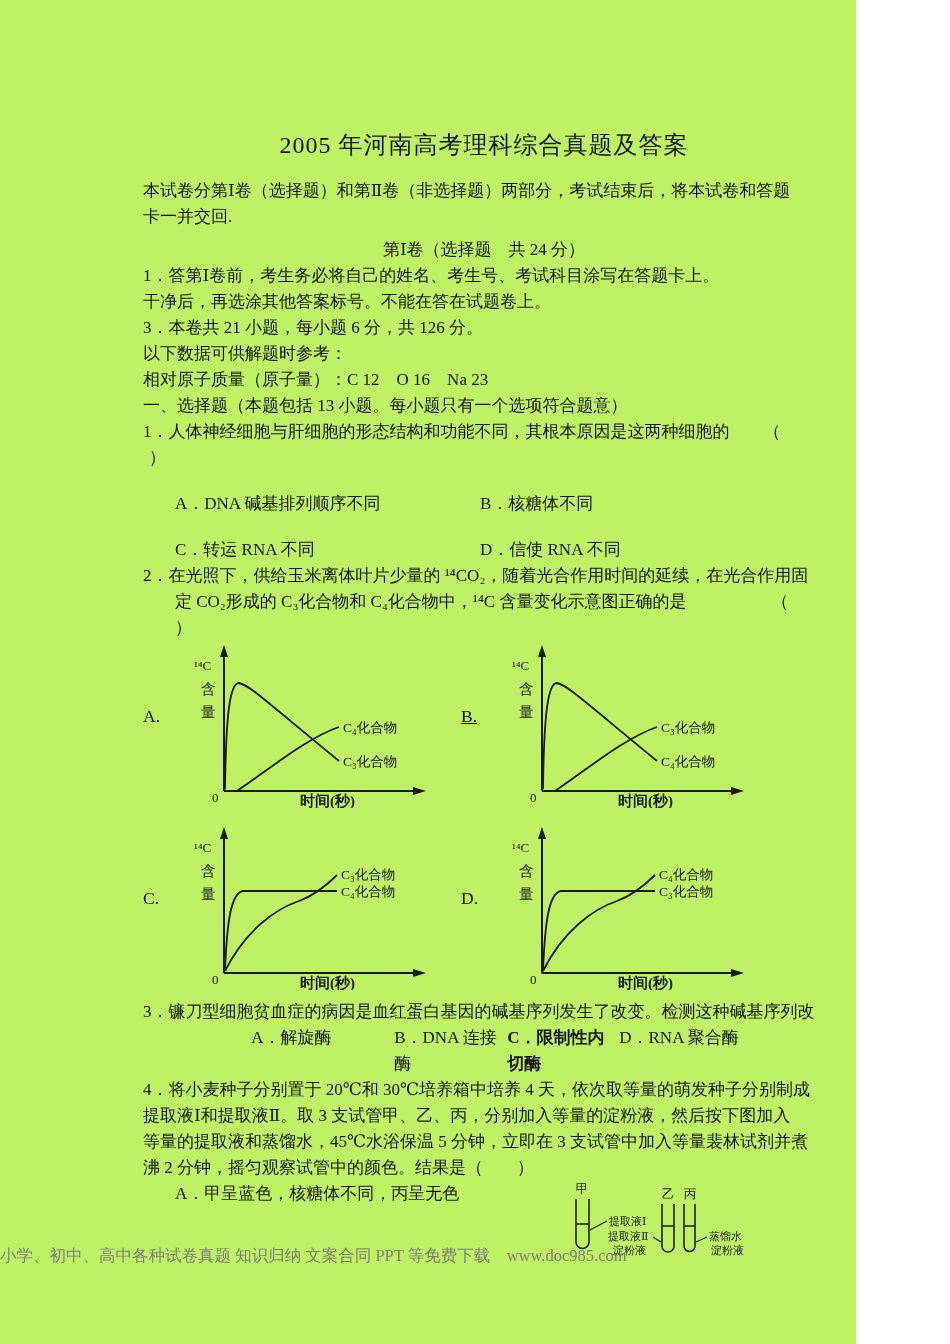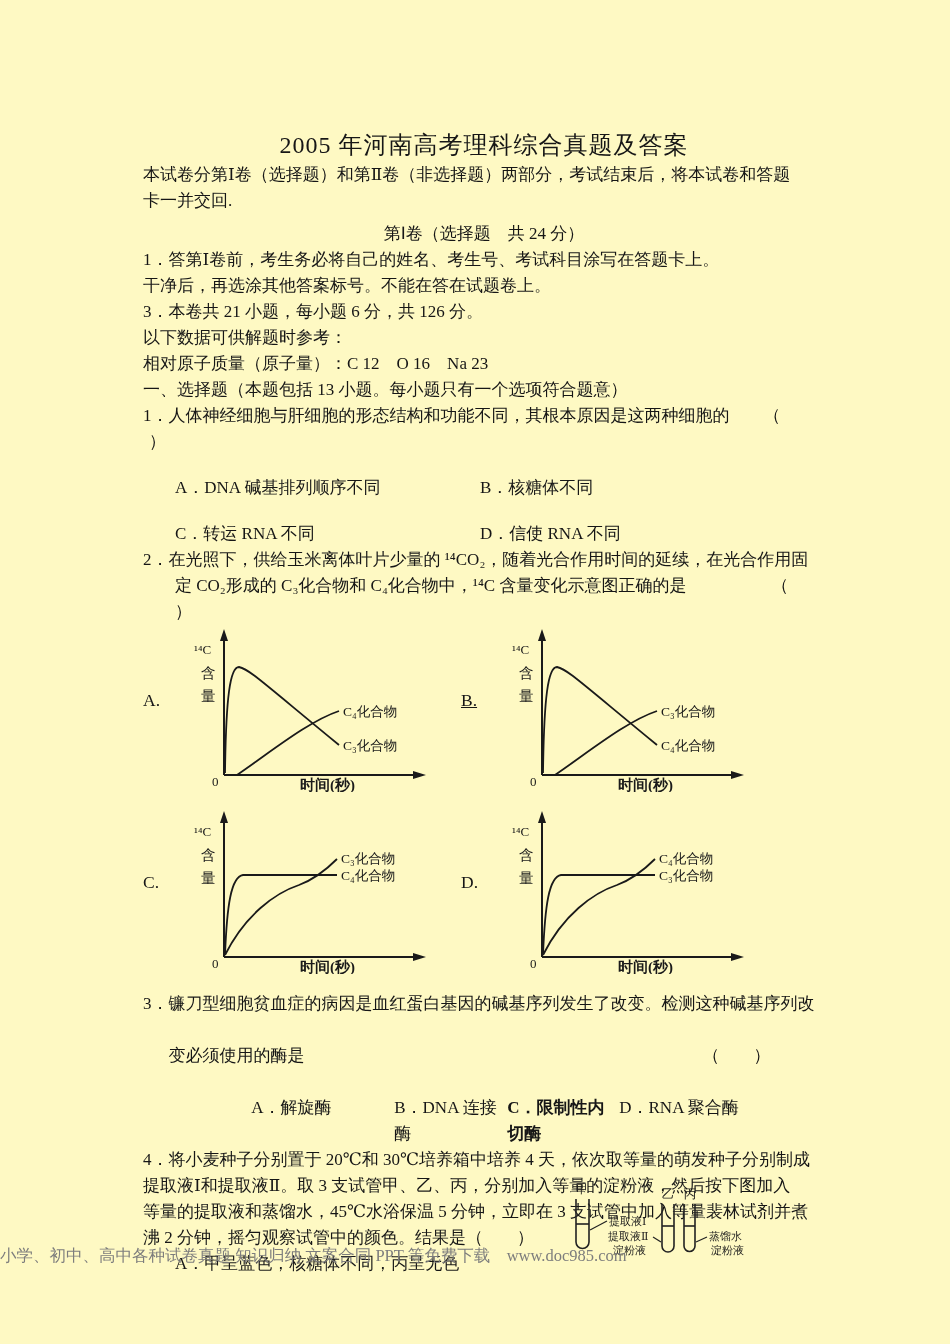--- a/index.html
+++ b/index.html
@@ -1,25 +1,25 @@
 <!DOCTYPE html>
 <html><head>
 <meta charset="utf-8">
 <style>
   html,body{margin:0;padding:0;background:#ffffff;}
   .page{
-    position:relative;width:950px;height:1344px;background:#fef9c3;
+    position:relative;width:856px;height:1344px;background:#bef264;
     color:#161616;font-family:"Liberation Serif","DejaVu Serif",serif;
     font-size:17px;line-height:26px;overflow:hidden;
   }
   .content{position:absolute;left:143px;top:0;width:682px;}
   .line{white-space:pre-wrap;}
   .title{margin-top:128px;text-align:center;font-size:24px;line-height:34px;letter-spacing:1px;}
-  .intro{margin-top:0;}
-  .heading{margin-top:7px;text-align:center;font-family:Liberation Serif, serif;}
+  .intro{margin-top:16px;}
+  .heading{margin-top:7px;text-align:center;}
   .indent{padding-left:32px;}
   .close1{padding-left:6px;}
   .opt-row{display:flex;padding-left:32px;margin-top:20px;}
   .opt-row .col1{width:305px;}
   .q3-row{display:flex;padding-left:22px;justify-content:center;}
   .q3-row .o1{width:115px;}
   .q3-row .o2{width:113px;margin-left:28px;}
   .q3-row .o3{width:112px;font-weight:bold;}
   .q3-line2{white-space:pre-wrap;}
   .q3-bracket{margin-left:398px;}
@@ -157,24 +157,21 @@
           <text class="olab" x="25" y="159">0</text>
           <text class="xlab" x="113" y="163">时间(秒)</text>
           <path class="curve" d="M38,146 C40,96 44,68 56,66 L150,66"></path>
           <path class="curve" d="M38,146 C58,106 88,84 112,76 C128,70 140,60 150,50"></path>
           <text class="clabel" x="154" y="54">C₄化合物</text>
           <text class="clabel" x="154" y="71">C₃化合物</text>
         </svg>
       </div>
     </div>
 
-    <div class="line" style="margin-top:14px">3．镰刀型细胞贫血症的病因是血红蛋白基因的碱基序列发生了改变。检测这种碱基序列改</div>
-    <div class="q3-line2">
-      <span class="line">变必须使用的酶是</span><span class="q3-bracket line">（　　）</span>
-    </div>
+    <div class="line" style="margin-top:6px">3．镰刀型细胞贫血症的病因是血红蛋白基因的碱基序列发生了改变。检测这种碱基序列改</div>
     <div class="q3-row">
       <span class="o1 line">A．解旋酶</span>
       <span class="o2 line">B．DNA 连接酶</span>
       <span class="o3 line">C．限制性内切酶</span>
       <span class="line">D．RNA 聚合酶</span>
     </div>
 
     <div class="line">4．将小麦种子分别置于 20℃和 30℃培养箱中培养 4 天，依次取等量的萌发种子分别制成</div>
     <div class="line">提取液Ⅰ和提取液Ⅱ。取 3 支试管甲、乙、丙，分别加入等量的淀粉液，然后按下图加入</div>
     <div class="line">等量的提取液和蒸馏水，45℃水浴保温 5 分钟，立即在 3 支试管中加入等量裴林试剂并煮</div>

